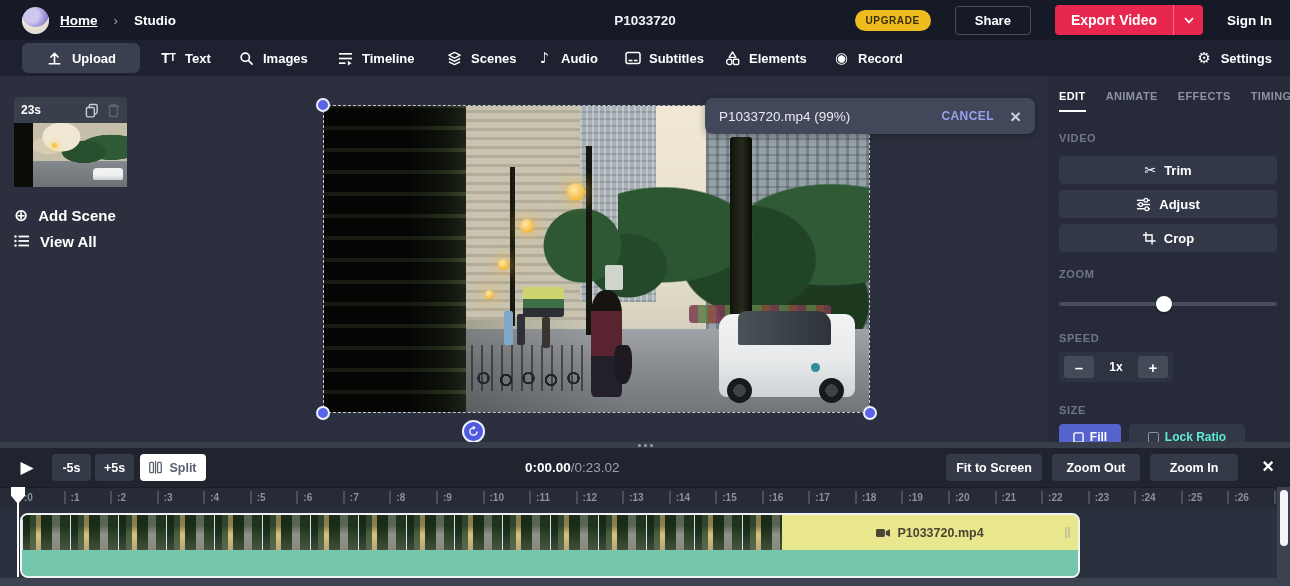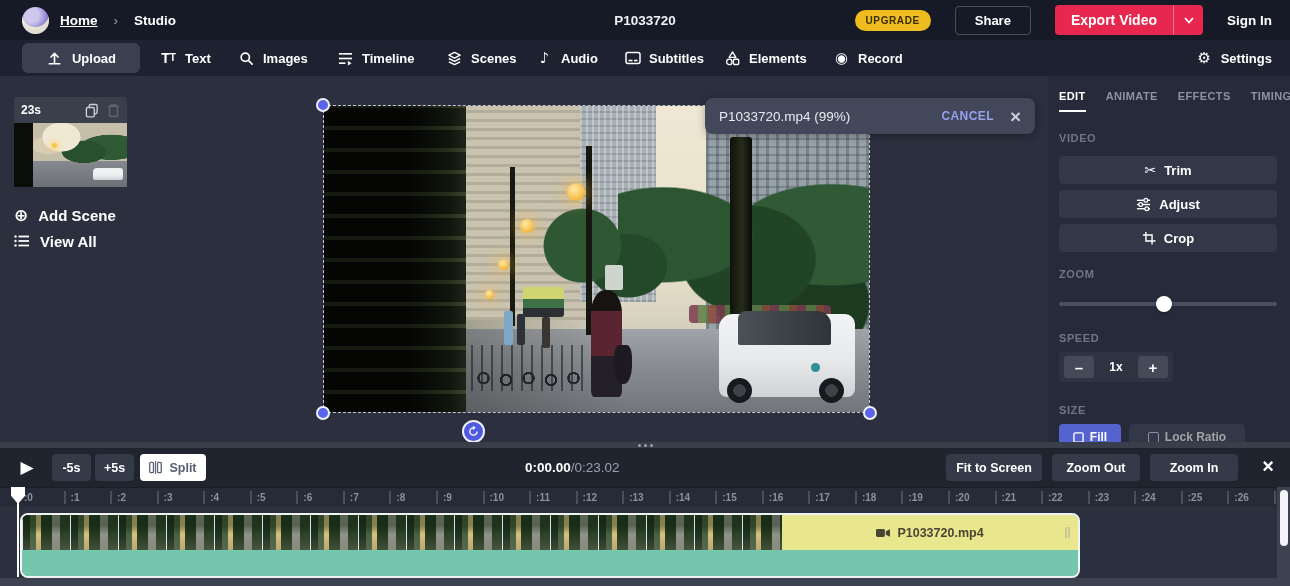--- a/index.html
+++ b/index.html
@@ -165,21 +165,21 @@
     box-shadow:0 1px 3px rgba(0,0,0,.4); cursor:pointer; }
   .stepper { position:absolute; left:11px; top:276px; width:114px; height:30px; background:#2e3342;
     border-radius:4px; display:flex; align-items:center; padding:0 5px; gap:4px; }
   .step-btn { width:30px; height:22px; border-radius:3px; background:#454a58; color:#fff; font-size:15px;
     font-weight:700; display:flex; align-items:center; justify-content:center; cursor:pointer; }
   .step-val { flex:1; text-align:center; color:#fff; font-size:12px; font-weight:800; }
   .fill-btn { position:absolute; left:11px; top:348px; width:62px; height:26px; border-radius:4px;
     background:#5563cf; color:#fff; font-size:12px; font-weight:700; display:flex; align-items:center;
     justify-content:center; gap:6px; cursor:pointer; }
   .lock-btn { position:absolute; left:81px; top:348px; width:116px; height:26px; border-radius:4px;
-    background:#333849; color:#a3a3a3; font-size:12px; font-weight:700; display:flex; align-items:center;
+    background:#333849; color:#5eead4; font-size:12px; font-weight:700; display:flex; align-items:center;
     justify-content:center; gap:6px; cursor:pointer; }
   .cbox { width:11px; height:11px; border:1.5px solid #8a90a0; border-radius:2px; }
 
   
   .tl-divider { position:absolute; left:0; top:442px; width:1290px; height:6px; background:#393e4b; z-index:12;
     display:flex; align-items:center; justify-content:center; gap:3px; cursor:row-resize; }
   .tl-divider i { width:3px; height:3px; border-radius:50%; background:#9aa0ac; }
   .tl-controls { position:absolute; left:0; top:448px; width:1290px; height:39px; background:#20242f; z-index:11; }
   .play-btn { position:absolute; left:16px; top:8px; width:22px; height:22px; color:#fff; font-size:17px;
     display:flex; align-items:center; justify-content:center; cursor:pointer; }

